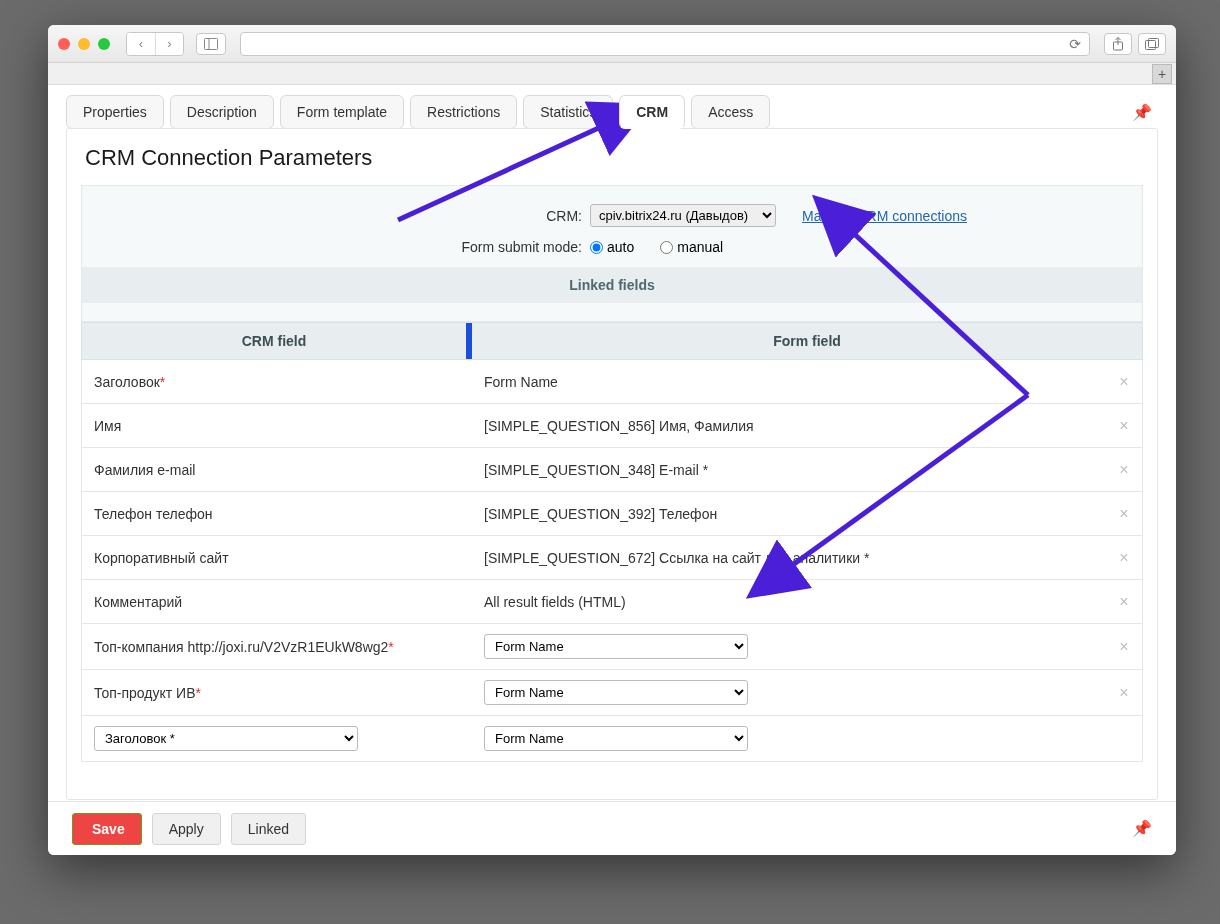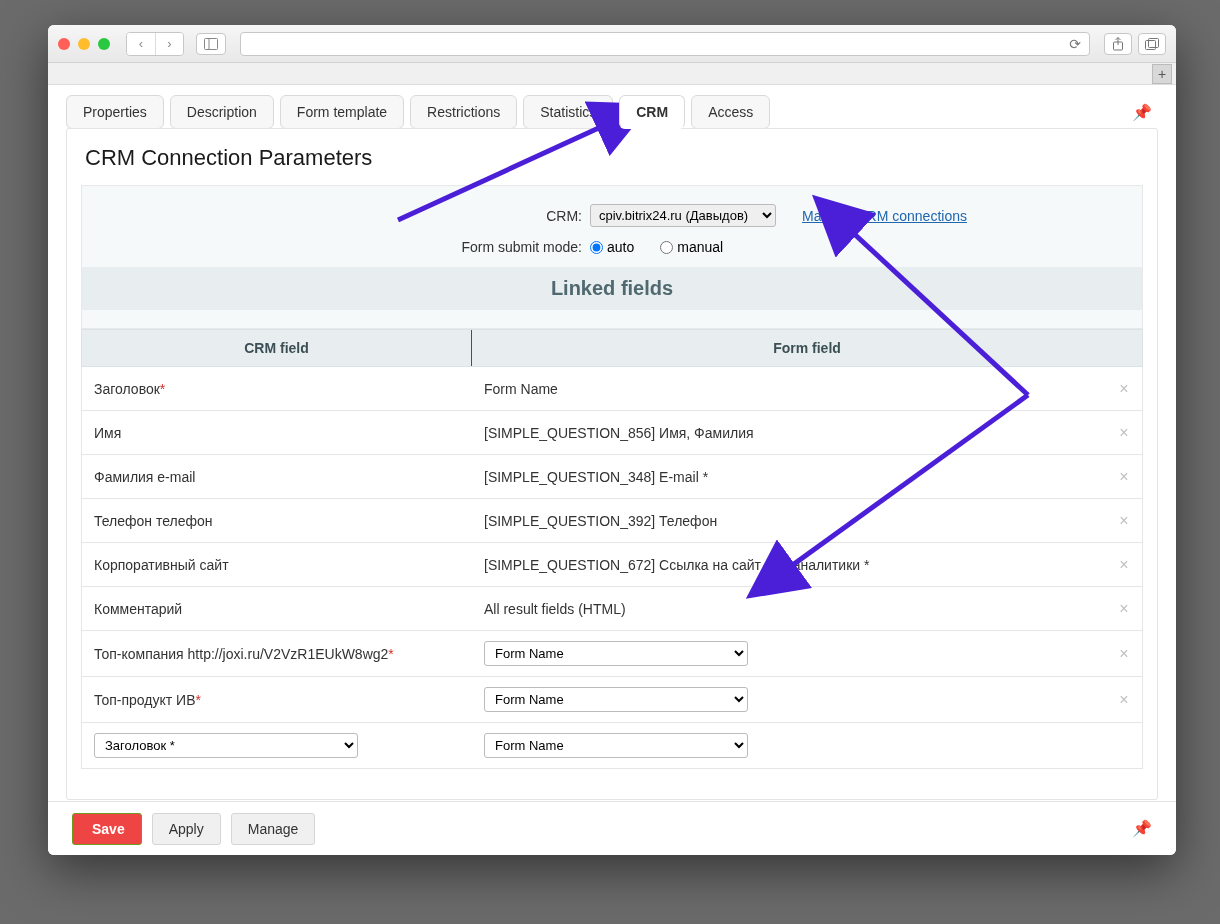--- a/index.html
+++ b/index.html
@@ -96,38 +96,38 @@
   select.crm-select { font-size:13px; padding:2px 4px; background:#efefef; border:1px solid #bbb; border-radius:3px; min-width:186px;}
   .link { color:#2067b0; text-decoration:underline; cursor:pointer; font-size:14px;}
   .radio-opt { display:flex; align-items:center; gap:4px; font-size:14px;}
   
   .section-header {
     background:#e8eef0;
     text-align:center;
     padding:10px;
     font-weight:bold;
     color:#50686f;
-    font-size:20px;
+    font-size:14px;
     margin: 0 0 8px 0;
   }
   .grid {
     margin: 0 14px;
   }
   .grid-header {
     display:flex;
     background:#e8eef0;
     border:1px solid #d9e2e5;
   }
   .gh-cell {
     padding:10px 12px;
     font-weight:bold;
     font-size:14px;
     color:#3b4f55;
   }
-  .gh-crm { width:390px; text-align:center; border-right:1px solid #1d4ed8;}
+  .gh-crm { width:390px; text-align:center; border-right:6px solid #1d4ed8;}
   .gh-form { flex:1; text-align:center; }
   .grid-row {
     display:flex;
     border:1px solid #e6e6e6;
     border-top:none;
     align-items:center;
     min-height:44px;
     background:#fff;
   }
   .gr-crm { width:390px; padding:10px 12px; font-size:14px; color:#333;}
@@ -304,21 +304,21 @@
             </select>
           </div>
           <div class="gr-del"></div>
         </div>
       </div>
     </div>
 
     <div class="footer-bar">
       <button class="btn btn-save">Save</button>
       <button class="btn btn-default">Apply</button>
-      <button class="btn btn-default">Manage</button>
+      <button class="btn btn-default">Linked</button>
       <div class="footer-pin">📌</div>
     </div>
   </div>
 
   <svg class="arrows" width="1128" height="830">
     <defs>
       <marker id="ah" markerWidth="12" markerHeight="12" refX="9" refY="6" orient="auto">
         <path d="M0,0 L12,6 L0,12 Z" fill="#4b1fd8"></path>
       </marker>
     </defs>

